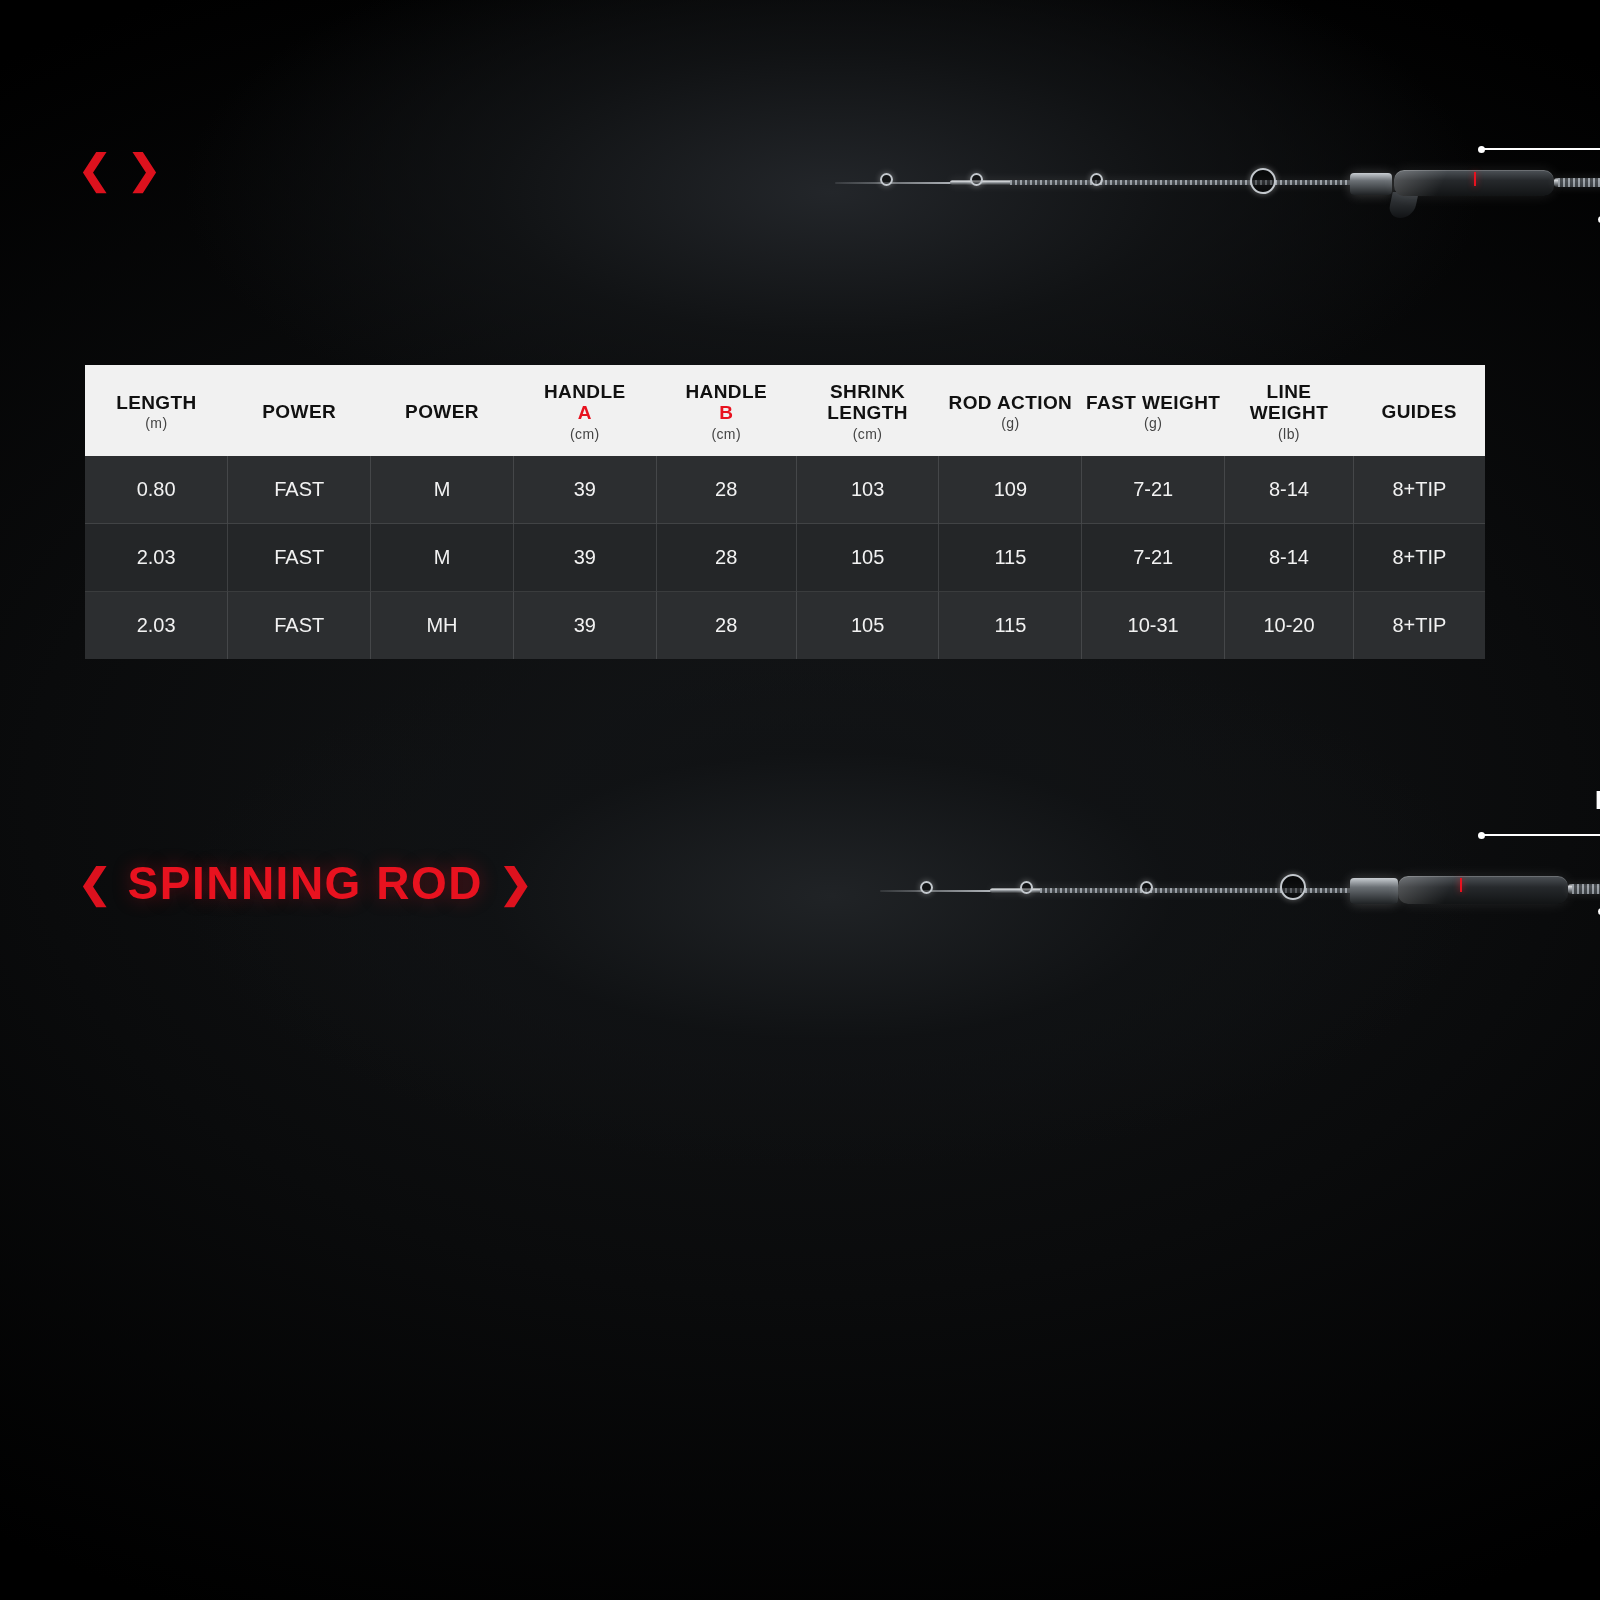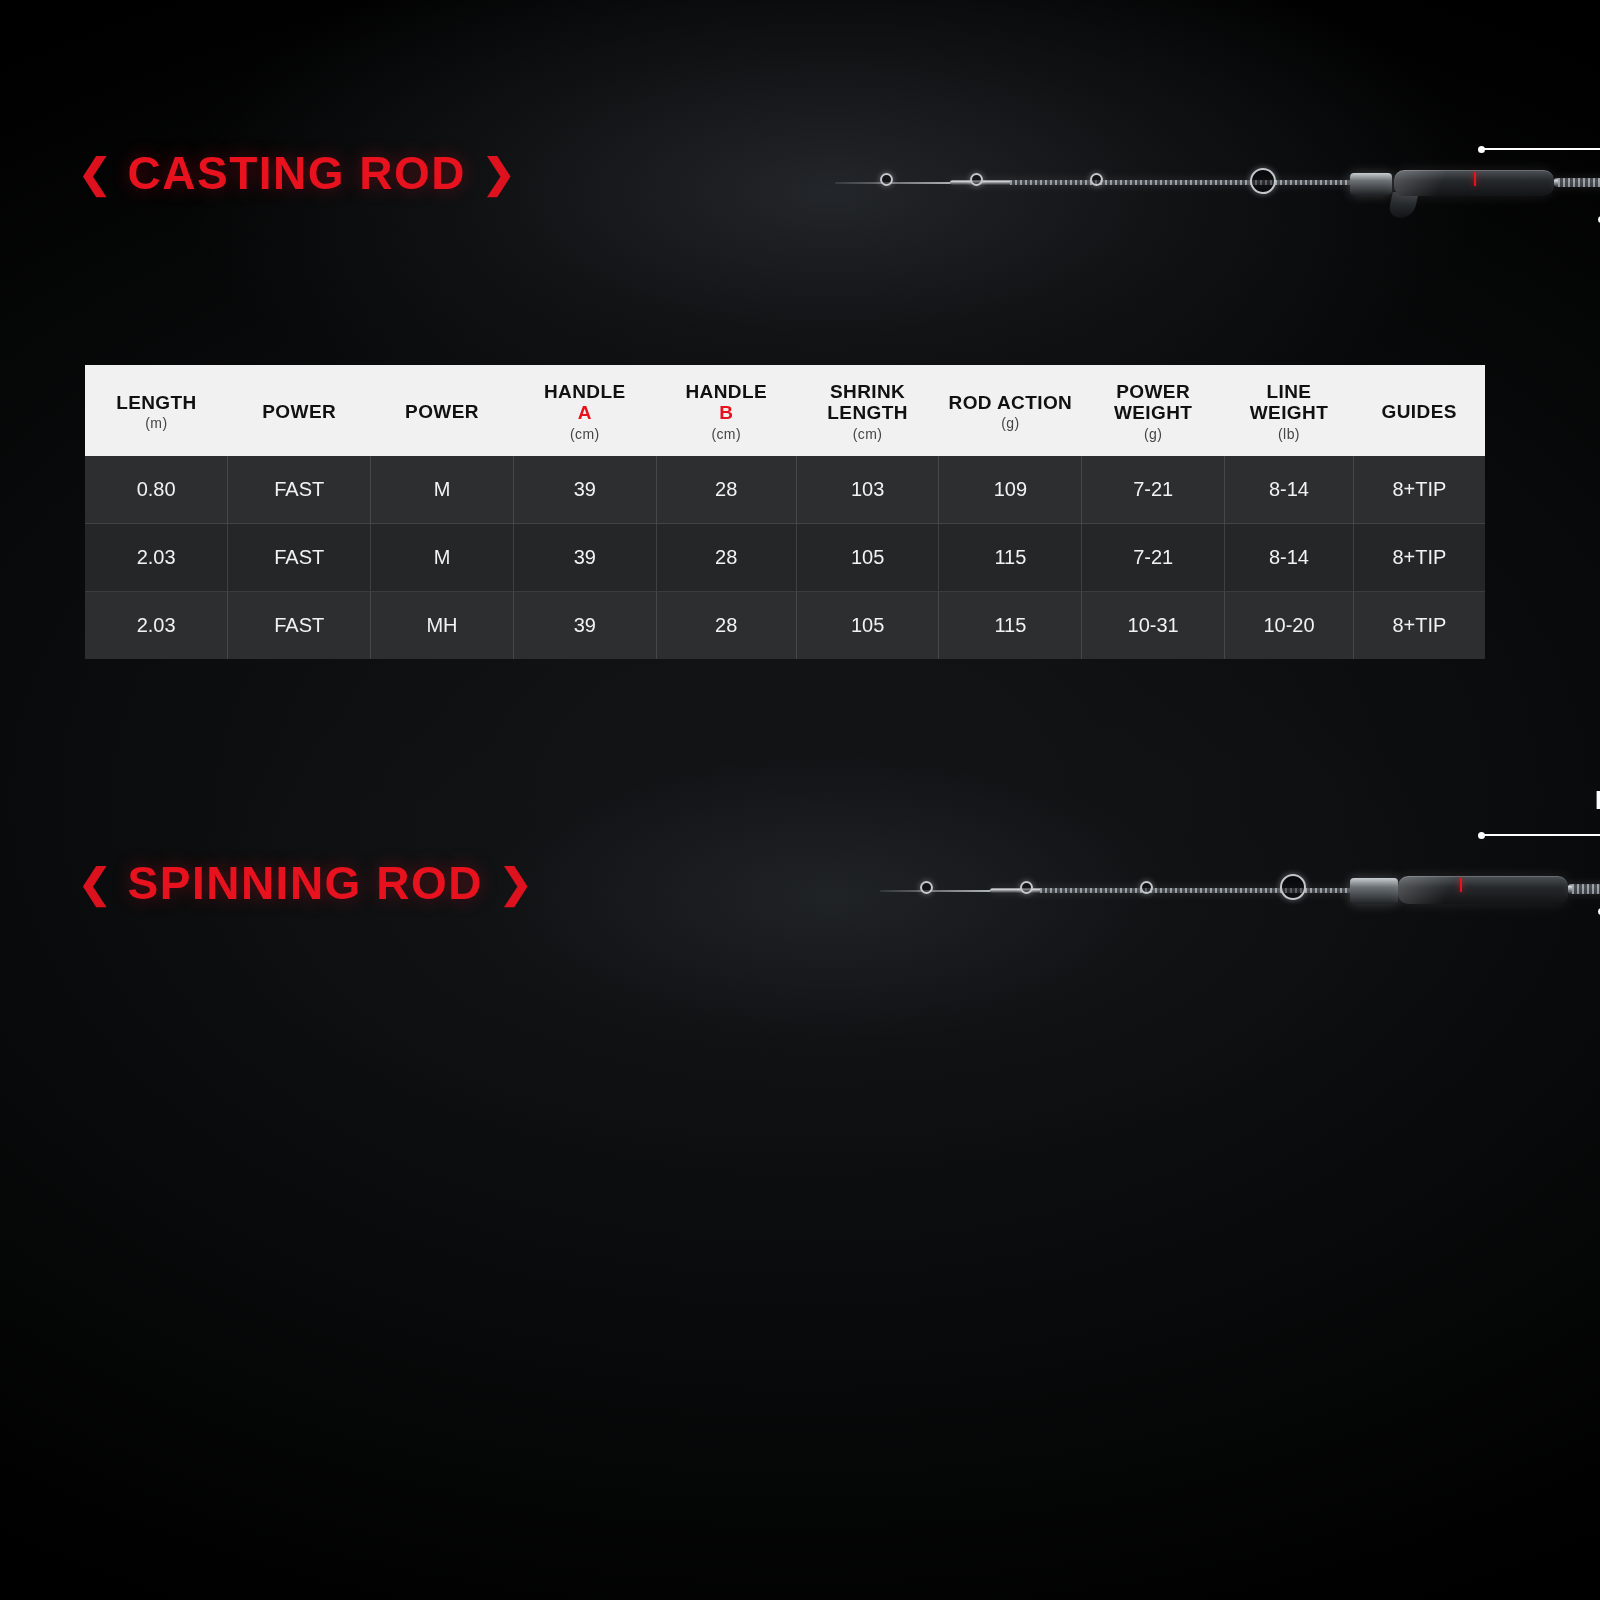--- a/index.html
+++ b/index.html
@@ -189,21 +189,20 @@
 <body>
 
 <div class="page">
 
   <div class="section" id="casting-section">
 
     <div class="hero">
 
       <div class="section-title">
         <span class="bracket left">❯</span>
-        <span class="title-text">CASTING ROD</span>
         <span class="bracket right">❯</span>
       </div>
 
       <div class="rod-wrap">
 
         <div class="rod-tip" style="left:385px; top:122px; width:130px;"></div>
         <div class="rod-blank" style="left:500px; top:120px; width:420px;"></div>
         <div class="rod-thread" style="left:560px; top:120px; width:350px;"></div>
         <div class="rod-reelseat" style="left:900px; top:113px; width:42px; height:22px;"></div>
         <div class="trigger" style="left:940px; top:132px;"></div>
@@ -246,21 +245,21 @@
       </colgroup>
       <thead>
         <tr>
           <th><span>LENGTH</span><span class="unit">(m)</span></th>
           <th><span>POWER</span></th>
           <th><span>POWER</span></th>
           <th><span>HANDLE</span><br><span class="accent">A</span><span class="unit">(cm)</span></th>
           <th><span>HANDLE</span><br><span class="accent">B</span><span class="unit">(cm)</span></th>
           <th><span>SHRINK LENGTH</span><span class="unit">(cm)</span></th>
           <th><span>ROD ACTION</span><span class="unit">(g)</span></th>
-          <th><span>POWER WEIGHT</span><span class="unit">(g)</span></th>
+          <th><span>FAST WEIGHT</span><span class="unit">(g)</span></th>
           <th><span>LINE WEIGHT</span><span class="unit">(lb)</span></th>
           <th><span>GUIDES</span></th>
         </tr>
       </thead>
       <tbody>
         <tr>
           <td>0.80</td>
           <td>FAST</td>
           <td>M</td>
           <td>39</td>

